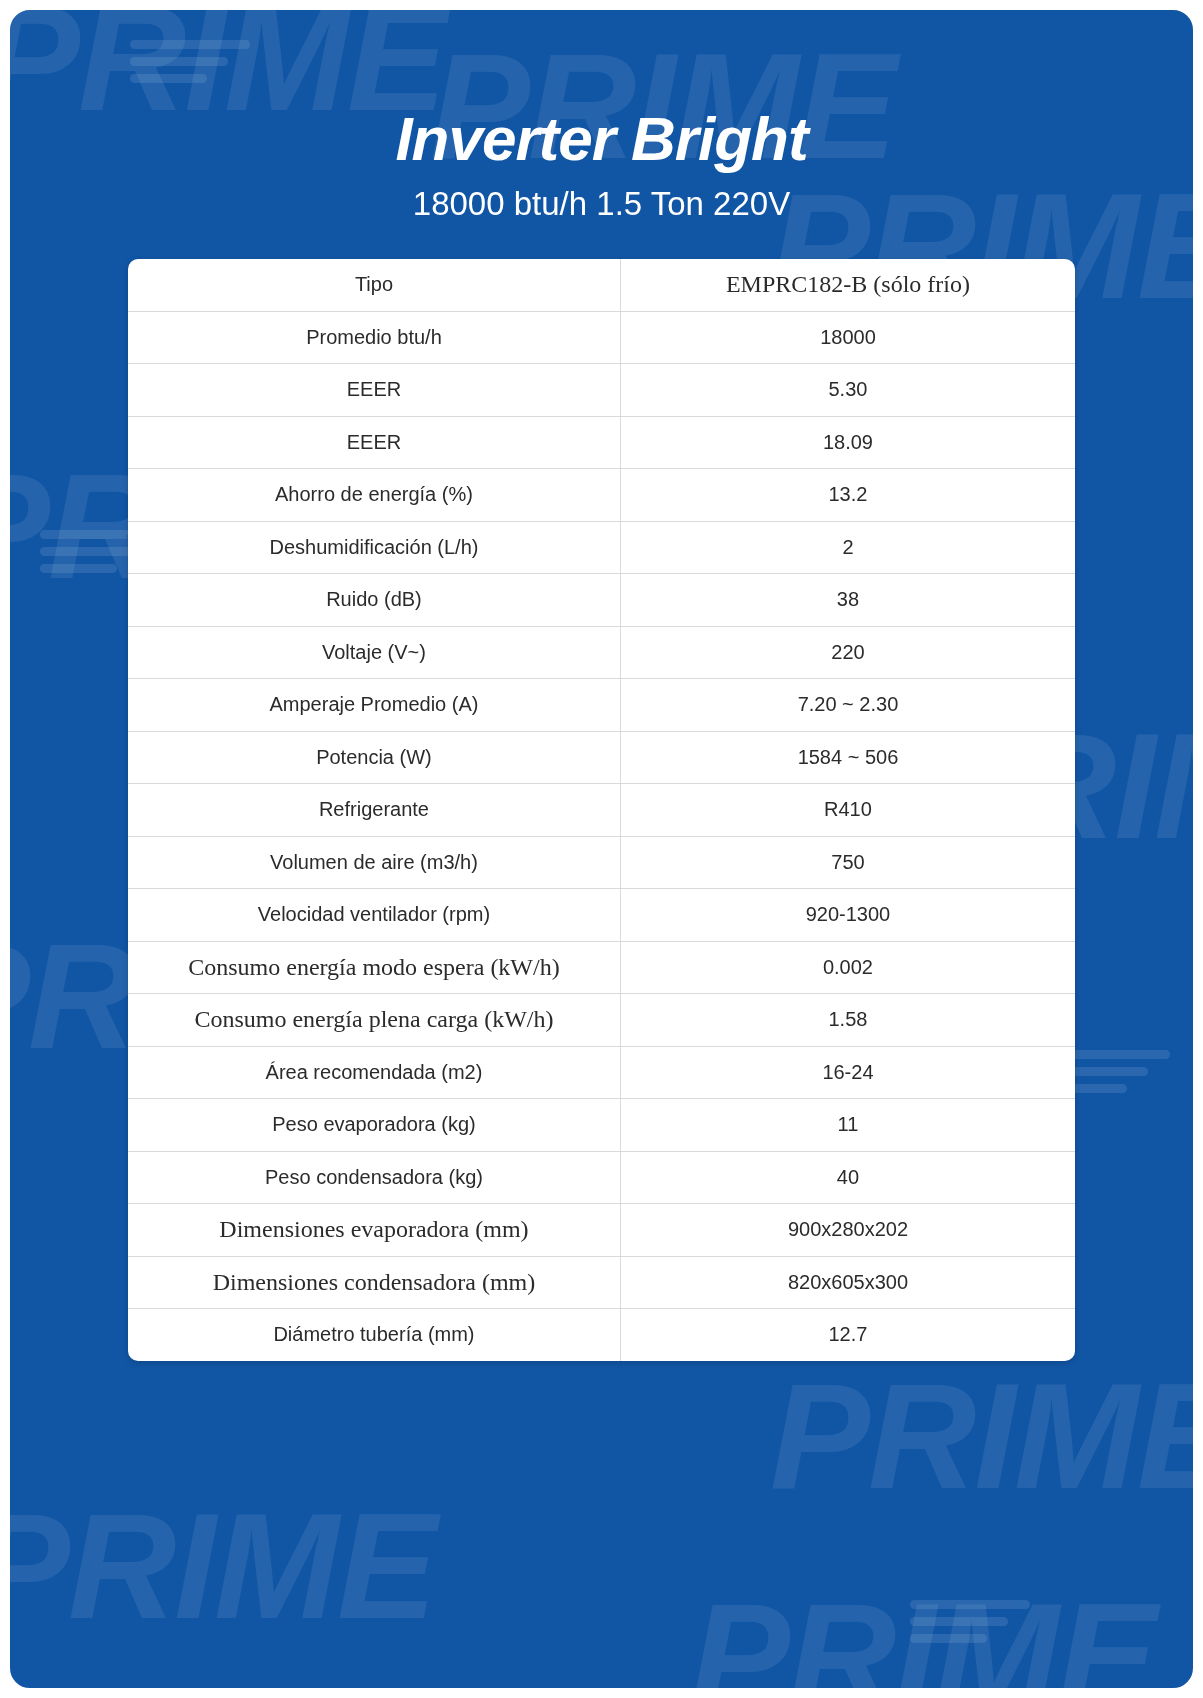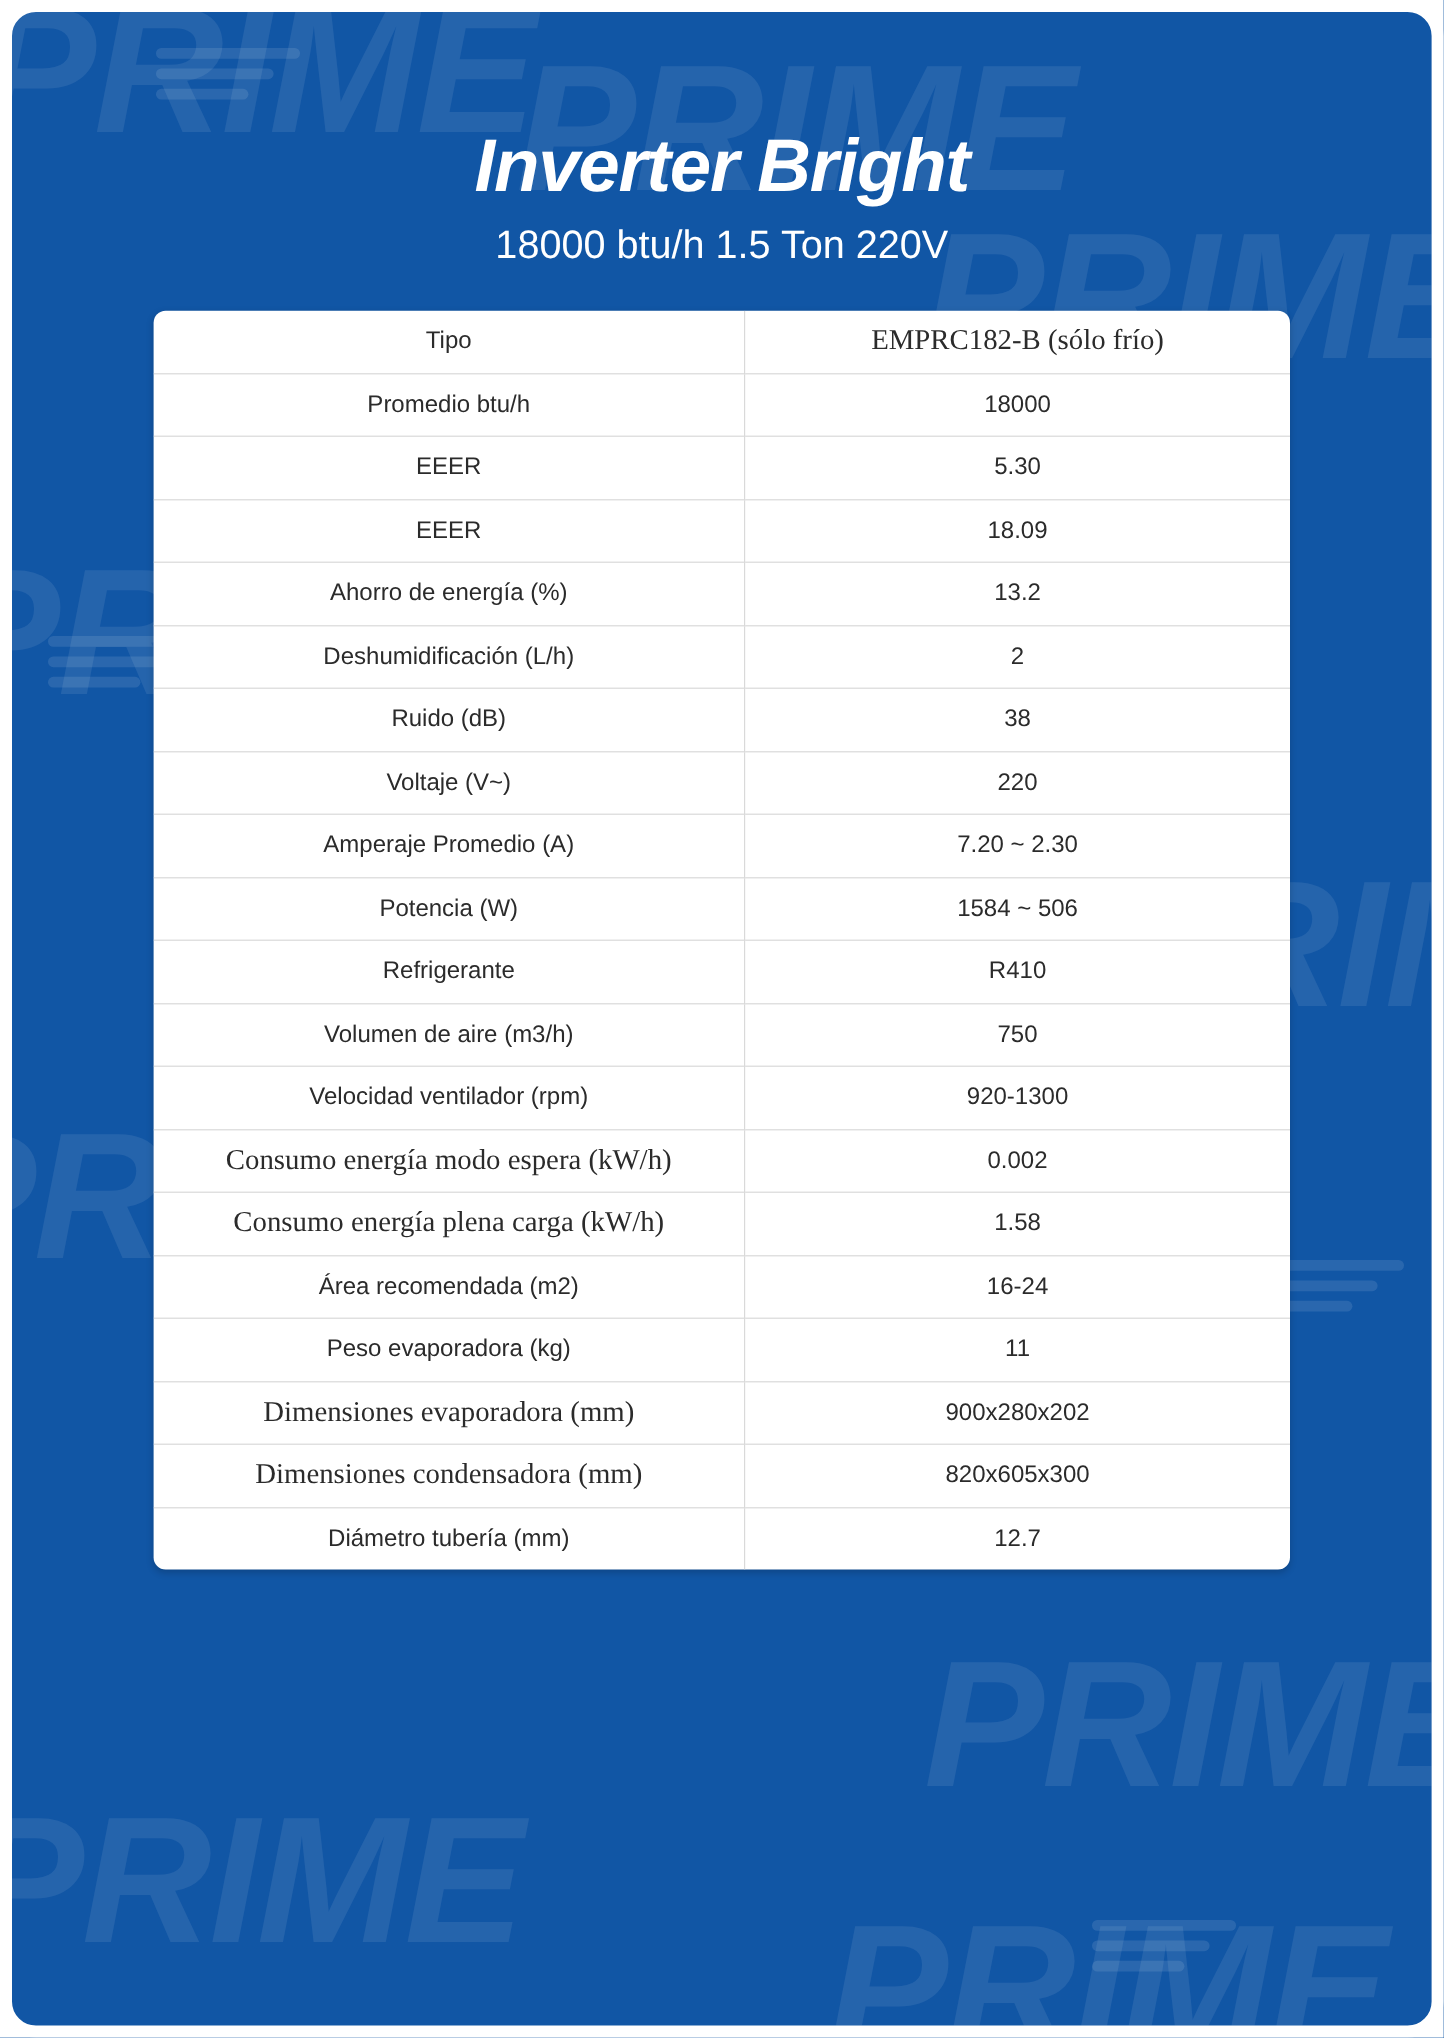--- a/index.html
+++ b/index.html
@@ -239,20 +239,24 @@
           </tr>
           <tr>
             <td class="k">Área recomendada (m2)</td>
             <td class="v">16-24</td>
           </tr>
           <tr>
             <td class="k">Peso evaporadora (kg)</td>
             <td class="v">11</td>
           </tr>
           <tr>
+            <td class="k">Peso condensadora (kg)</td>
+            <td class="v">40</td>
+          </tr>
+          <tr>
             <td class="k sm">Dimensiones evaporadora (mm)</td>
             <td class="v">900x280x202</td>
           </tr>
           <tr>
             <td class="k sm">Dimensiones condensadora (mm)</td>
             <td class="v">820x605x300</td>
           </tr>
           <tr>
             <td class="k">Diámetro tubería (mm)</td>
             <td class="v">12.7</td>

